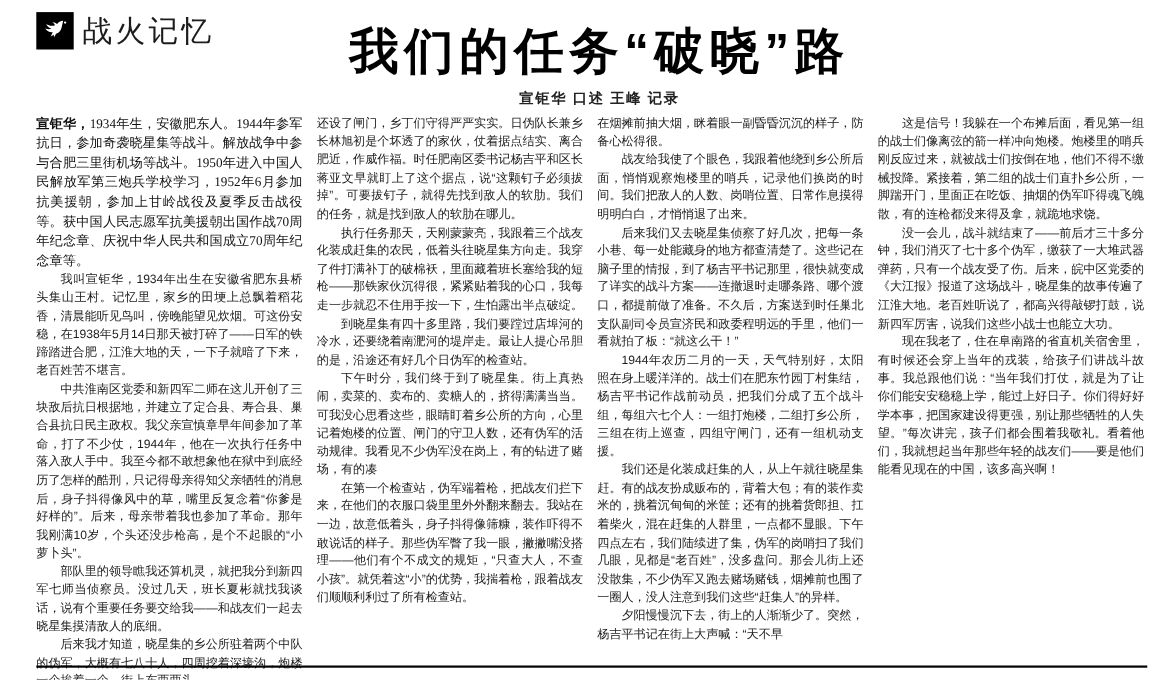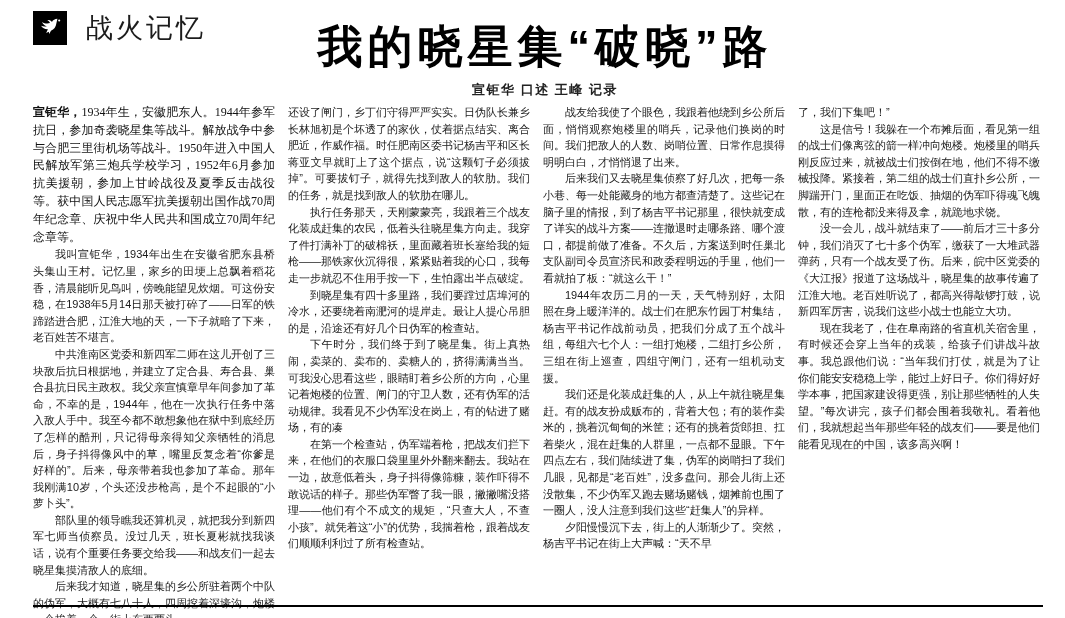--- a/index.html
+++ b/index.html
@@ -3,21 +3,21 @@
 <meta charset="utf-8">
 <style>
   html,body{margin:0;padding:0;}
   body{
     width:1065px;height:618px;position:relative;overflow:hidden;
     background:#ffffff;color:#141414;
     font-family:"Liberation Sans","DejaVu Sans",sans-serif;
   }
   .masthead{
     position:absolute;left:33px;top:10px;
-    display:flex;align-items:center;gap:19px;
+    display:flex;align-items:center;gap:8px;
   }
   .masthead .iconbox{
     width:34px;height:34px;background:#000;
     display:flex;align-items:center;justify-content:center;flex:0 0 auto;
   }
   .masthead .iconbox svg{width:28px;height:28px;display:block;}
   .masthead .label{
     font-size:27px;letter-spacing:3px;color:#1c1c1c;font-weight:400;white-space:nowrap;
   }
   .titleblock{
@@ -58,52 +58,52 @@
   <span class="iconbox">
     <svg viewBox="0 0 32 32" aria-hidden="true">
       <path fill="#ffffff" d="M24.5 5.5c-3 .2-5 1.5-6.3 3.5-1.1-1.3-2.9-2.1-5.1-2 1.5.8 2.5 1.9 2.9 3.3-3.3 1.1-6.5.4-9.2-1.3 1.2 2.5 3.1 4.2 5.6 4.9-2 .7-4.2.6-6.6-.4 1.6 2.7 4.4 4.1 7.8 3.9l-2 4.4 3-1.6.5 2.6 2-3.7c3.5-1.2 5.7-4.2 6.2-8.4l1.2-5.2z"></path>
       <circle fill="#ffffff" cx="26.5" cy="7.5" r="1.2"></circle>
     </svg>
   </span>
   <span class="label">战火记忆</span>
 </div>
 
 <div class="titleblock">
-  <h1>我的晓星集“破晓”路</h1>
+  <h1>我们的任务“破晓”路</h1>
   <div class="byline">宣钜华 口述 王峰 记录</div>
 </div>
 
 <div class="cols">
 
   <div class="col">
     <p class="bio cont"><b>宣钜华，</b><span>1934年生，安徽肥东人。1944年参军抗日，参加奇袭晓星集等战斗。解放战争中参与合肥三里街机场等战斗。1950年进入中国人民解放军第三炮兵学校学习，1952年6月参加抗美援朝，参加上甘岭战役及夏季反击战役等。获中国人民志愿军抗美援朝出国作战70周年纪念章、庆祝中华人民共和国成立70周年纪念章等。</span></p>
     <p>我叫宣钜华，1934年出生在安徽省肥东县桥头集山王村。记忆里，家乡的田埂上总飘着稻花香，清晨能听见鸟叫，傍晚能望见炊烟。可这份安稳，在1938年5月14日那天被打碎了——日军的铁蹄踏进合肥，江淮大地的天，一下子就暗了下来，老百姓苦不堪言。</p>
-    <p>中共淮南区党委和新四军二师在这儿开创了三块敌后抗日根据地，并建立了定合县、寿合县、巢合县抗日民主政权。我父亲宣慎章早年间参加了革命，不幸的是，1944年，他在一次执行任务中落入敌人手中。我至今都不敢想象他在狱中到底经历了怎样的酷刑，只记得母亲得知父亲牺牲的消息后，身子抖得像风中的草，嘴里反复念着“你爹是好样的”。后来，母亲带着我也参加了革命。那年我刚满10岁，个头还没步枪高，是个不起眼的“小萝卜头”。</p>
+    <p>中共淮南区党委和新四军二师在这儿开创了三块敌后抗日根据地，并建立了定合县、寿合县、巢合县抗日民主政权。我父亲宣慎章早年间参加了革命，打了不少仗，1944年，他在一次执行任务中落入敌人手中。我至今都不敢想象他在狱中到底经历了怎样的酷刑，只记得母亲得知父亲牺牲的消息后，身子抖得像风中的草，嘴里反复念着“你爹是好样的”。后来，母亲带着我也参加了革命。那年我刚满10岁，个头还没步枪高，是个不起眼的“小萝卜头”。</p>
     <p>部队里的领导瞧我还算机灵，就把我分到新四军七师当侦察员。没过几天，班长夏彬就找我谈话，说有个重要任务要交给我——和战友们一起去晓星集摸清敌人的底细。</p>
     <p>后来我才知道，晓星集的乡公所驻着两个中队的伪军，大概有七八十人，四周挖着深壕沟，炮楼一个挨着一个，街上东西两头</p>
   </div>
 
   <div class="col">
     <p class="cont">还设了闸门，乡丁们守得严严实实。日伪队长兼乡长林旭初是个坏透了的家伙，仗着据点结实、离合肥近，作威作福。时任肥南区委书记杨吉平和区长蒋亚文早就盯上了这个据点，说“这颗钉子必须拔掉”。可要拔钉子，就得先找到敌人的软肋。我们的任务，就是找到敌人的软肋在哪儿。</p>
     <p>执行任务那天，天刚蒙蒙亮，我跟着三个战友化装成赶集的农民，低着头往晓星集方向走。我穿了件打满补丁的破棉袄，里面藏着班长塞给我的短枪——那铁家伙沉得很，紧紧贴着我的心口，我每走一步就忍不住用手按一下，生怕露出半点破绽。</p>
     <p>到晓星集有四十多里路，我们要蹚过店埠河的冷水，还要绕着南淝河的堤岸走。最让人提心吊胆的是，沿途还有好几个日伪军的检查站。</p>
     <p>下午时分，我们终于到了晓星集。街上真热闹，卖菜的、卖布的、卖糖人的，挤得满满当当。可我没心思看这些，眼睛盯着乡公所的方向，心里记着炮楼的位置、闸门的守卫人数，还有伪军的活动规律。我看见不少伪军没在岗上，有的钻进了赌场，有的凑</p>
     <p>在第一个检查站，伪军端着枪，把战友们拦下来，在他们的衣服口袋里里外外翻来翻去。我站在一边，故意低着头，身子抖得像筛糠，装作吓得不敢说话的样子。那些伪军瞥了我一眼，撇撇嘴没搭理——他们有个不成文的规矩，“只查大人，不查小孩”。就凭着这“小”的优势，我揣着枪，跟着战友们顺顺利利过了所有检查站。</p>
   </div>
 
   <div class="col">
+    <p class="cont">在烟摊前抽大烟，眯着眼一副昏昏沉沉的样子，防备心松得很。</p>
     <p>战友给我使了个眼色，我跟着他绕到乡公所后面，悄悄观察炮楼里的哨兵，记录他们换岗的时间。我们把敌人的人数、岗哨位置、日常作息摸得明明白白，才悄悄退了出来。</p>
     <p>后来我们又去晓星集侦察了好几次，把每一条小巷、每一处能藏身的地方都查清楚了。这些记在脑子里的情报，到了杨吉平书记那里，很快就变成了详实的战斗方案——连撤退时走哪条路、哪个渡口，都提前做了准备。不久后，方案送到时任巢北支队副司令员宣济民和政委程明远的手里，他们一看就拍了板：“就这么干！”</p>
     <p>1944年农历二月的一天，天气特别好，太阳照在身上暖洋洋的。战士们在肥东竹园丁村集结，杨吉平书记作战前动员，把我们分成了五个战斗组，每组六七个人：一组打炮楼，二组打乡公所，三组在街上巡查，四组守闸门，还有一组机动支援。</p>
     <p>我们还是化装成赶集的人，从上午就往晓星集赶。有的战友扮成贩布的，背着大包；有的装作卖米的，挑着沉甸甸的米筐；还有的挑着货郎担、扛着柴火，混在赶集的人群里，一点都不显眼。下午四点左右，我们陆续进了集，伪军的岗哨扫了我们几眼，见都是“老百姓”，没多盘问。那会儿街上还没散集，不少伪军又跑去赌场赌钱，烟摊前也围了一圈人，没人注意到我们这些“赶集人”的异样。</p>
     <p>夕阳慢慢沉下去，街上的人渐渐少了。突然，杨吉平书记在街上大声喊：“天不早</p>
   </div>
 
   <div class="col">
-    <p class="cont">了，我们下集吧！”</p>
     <p>这是信号！我躲在一个布摊后面，看见第一组的战士们像离弦的箭一样冲向炮楼。炮楼里的哨兵刚反应过来，就被战士们按倒在地，他们不得不缴械投降。紧接着，第二组的战士们直扑乡公所，一脚踹开门，里面正在吃饭、抽烟的伪军吓得魂飞魄散，有的连枪都没来得及拿，就跪地求饶。</p>
     <p>没一会儿，战斗就结束了——前后才三十多分钟，我们消灭了七十多个伪军，缴获了一大堆武器弹药，只有一个战友受了伤。后来，皖中区党委的《大江报》报道了这场战斗，晓星集的故事传遍了江淮大地。老百姓听说了，都高兴得敲锣打鼓，说新四军厉害，说我们这些小战士也能立大功。</p>
     <p>现在我老了，住在阜南路的省直机关宿舍里，有时候还会穿上当年的戎装，给孩子们讲战斗故事。我总跟他们说：“当年我们打仗，就是为了让你们能安安稳稳上学，能过上好日子。你们得好好学本事，把国家建设得更强，别让那些牺牲的人失望。”每次讲完，孩子们都会围着我敬礼。看着他们，我就想起当年那些年轻的战友们——要是他们能看见现在的中国，该多高兴啊！</p>
   </div>
 
 </div>
 
 <div class="bottom-rule"></div>
 
 </body></html>

